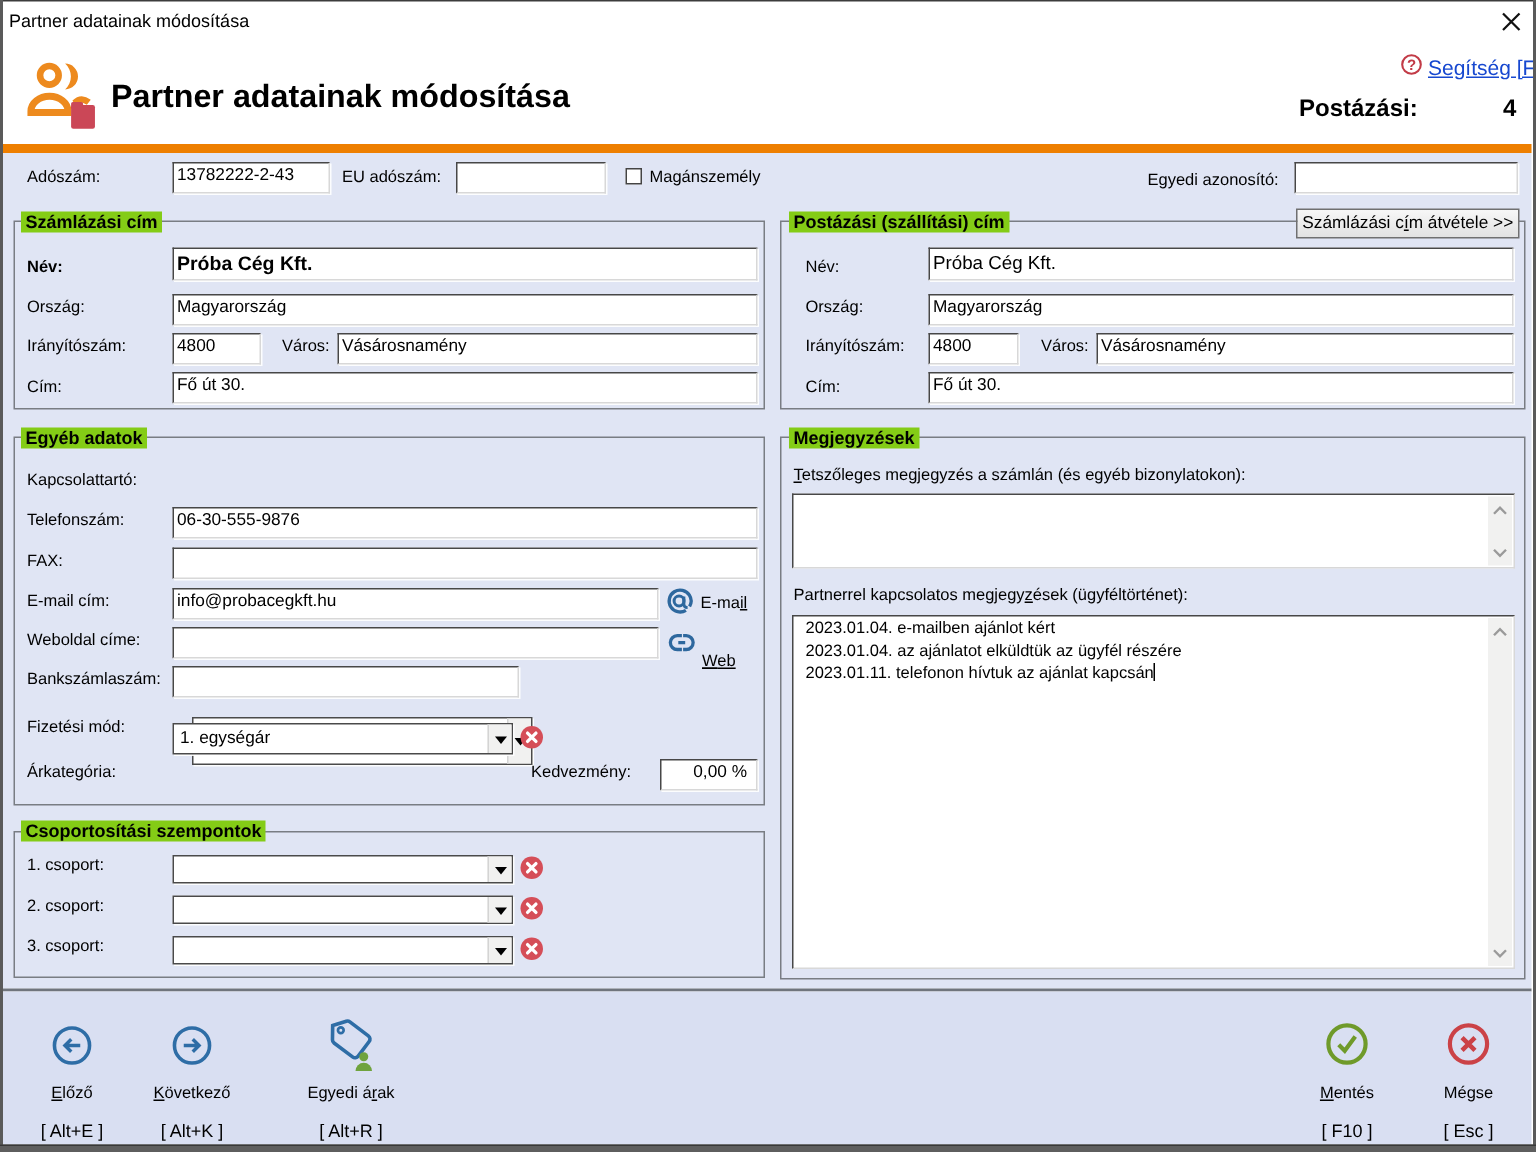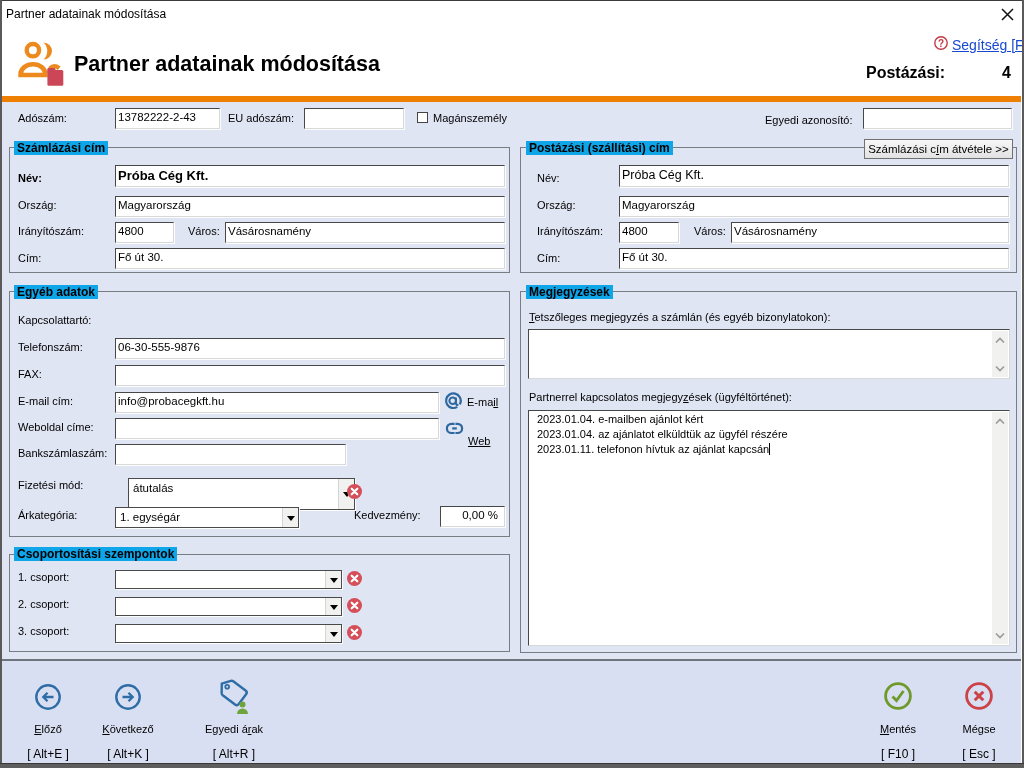--- a/index.html
+++ b/index.html
@@ -2,21 +2,21 @@
 <html><head>
 <meta charset="utf-8">
 <style>
 html,body{margin:0;padding:0;}
 body{width:1024px;height:768px;overflow:hidden;font-family:"Liberation Sans",sans-serif;position:relative;background:#fff;}
 .win{position:absolute;left:0;top:0;width:1024px;height:768px;}
 .abs{position:absolute;}
 .lbl{position:absolute;font-size:11px;color:#000;white-space:nowrap;}
 .tb{position:absolute;background:#fff;border:1px solid;border-color:#474747 #d8d8d8 #d8d8d8 #474747;box-sizing:border-box;font-size:11.5px;color:#000;padding:2px 3px 0 2px;white-space:nowrap;overflow:hidden;box-shadow:1px 1px 0 rgba(255,255,255,.9);}
 .grp{position:absolute;border:1px solid #797d83;box-sizing:border-box;}
-.gtitle{position:absolute;font-size:12px;font-weight:bold;background:#0ea5e9;padding:0 3px;white-space:nowrap;}
+.gtitle{position:absolute;font-size:12px;font-weight:bold;background:#84cc16;padding:0 3px;white-space:nowrap;}
 .combo{position:absolute;background:#fff;border:1px solid #4a4a4a;box-sizing:border-box;font-size:11.5px;padding:3px 3px 0 4px;white-space:nowrap;box-shadow:1px 1px 0 rgba(255,255,255,.9);}
 .cbtn{position:absolute;right:0;top:0;bottom:0;width:16px;background:#f1f1f0;border-left:1px solid #d4d4d4;box-sizing:border-box;}
 .cbtn:after{content:"";position:absolute;left:50%;top:50%;margin-left:-4px;margin-top:-2px;border-left:4px solid transparent;border-right:4px solid transparent;border-top:5px solid #000;}
 .delx{position:absolute;width:15px;height:15px;border-radius:50%;background:#d54e58;}
 .ta{position:absolute;background:#fff;border:1px solid;border-color:#474747 #d8d8d8 #d8d8d8 #474747;box-sizing:border-box;font-size:11px;line-height:15px;color:#000;}
 .sb{position:absolute;right:1px;top:1px;bottom:1px;width:16px;background:#f1f1f0;}
 .btxt{position:absolute;font-size:11px;color:#000;text-align:center;white-space:nowrap;transform:translateX(-50%);}
 .bh{position:absolute;font-size:12px;color:#000;text-align:center;white-space:nowrap;transform:translateX(-50%);}
 u{text-decoration:underline;}
 </style>
@@ -121,21 +121,21 @@
     </svg>
   <div class="lbl" style="left:468px;top:435px;text-decoration:underline;"><u>W</u>eb</div>
   <div class="lbl" style="left:18px;top:447px;">Bankszámlaszám:</div>
   <div class="tb" style="left:115px;top:444px;width:231px;height:21px;"></div>
   <div class="lbl" style="left:18px;top:479px;">Fizetési mód:</div>
   <div class="combo" style="left:100px;top:478px;width:227px;height:32px;margin-left:28px;">átutalás<div class="cbtn"></div></div>
   <div class="delx" style="left:347px;top:484px;"><svg width="15" height="15" viewBox="0 0 15 15">
         <path d="M4.7 4.7 L10.3 10.3 M10.3 4.7 L4.7 10.3" stroke="#fff" stroke-width="2.2" stroke-linecap="round"></path>
       </svg></div>
   <div class="lbl" style="left:18px;top:509px;">Árkategória:</div>
-  <div class="combo" style="left:115px;top:507px;width:184px;height:21px;">1. egységár<div class="cbtn"></div></div>
+  <div class="combo" style="left:115px;top:482px;width:227px;height:21px;">1. egységár<div class="cbtn"></div></div>
   <div class="lbl" style="left:354px;top:509px;">Kedvezmény:</div>
   <div class="tb" style="left:440px;top:506px;width:65px;height:21px;text-align:right;padding-right:6px;">0,00 %</div>
 
   <div class="grp" style="left:9px;top:554px;width:501px;height:98px;"></div>
   <div class="gtitle" style="left:14px;top:547px;">Csoportosítási szempontok</div>
   <div class="lbl" style="left:18px;top:571px;">1. csoport:</div>
   <div class="combo" style="left:115px;top:570px;width:227px;height:19px;">
       <div class="cbtn"></div>
     </div>
   <div class="delx" style="left:347px;top:571px;"><svg width="15" height="15" viewBox="0 0 15 15">

